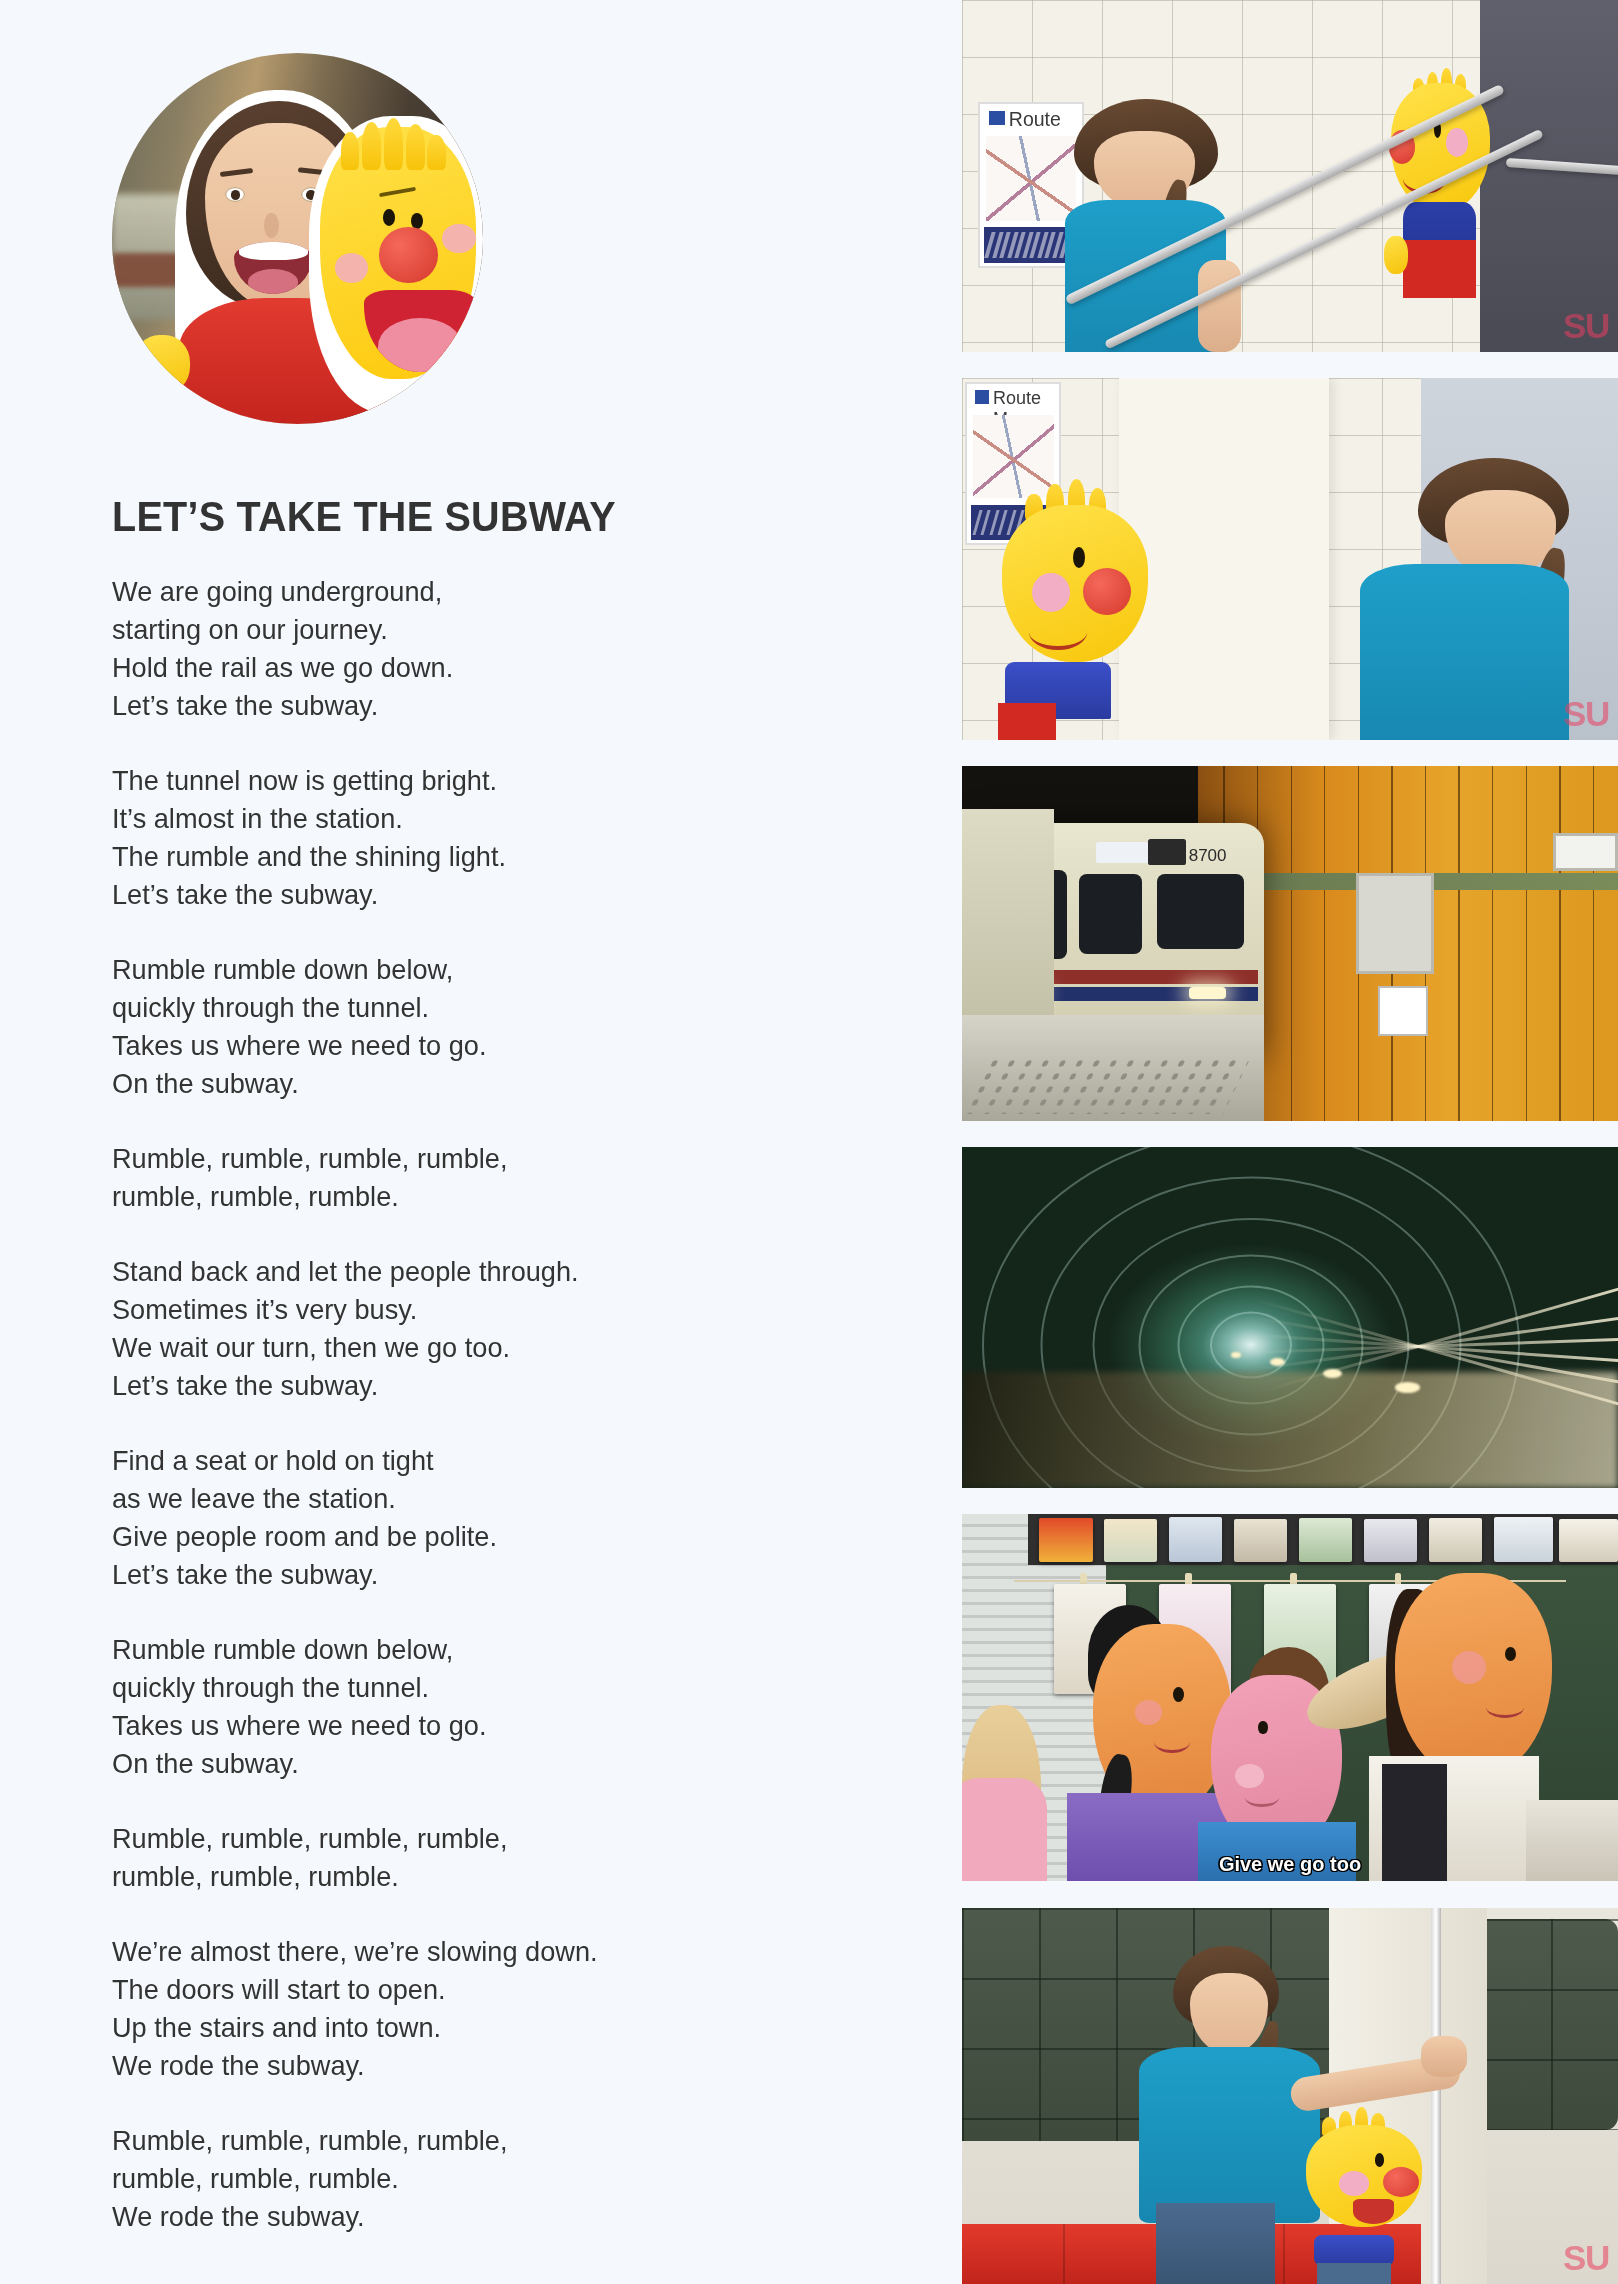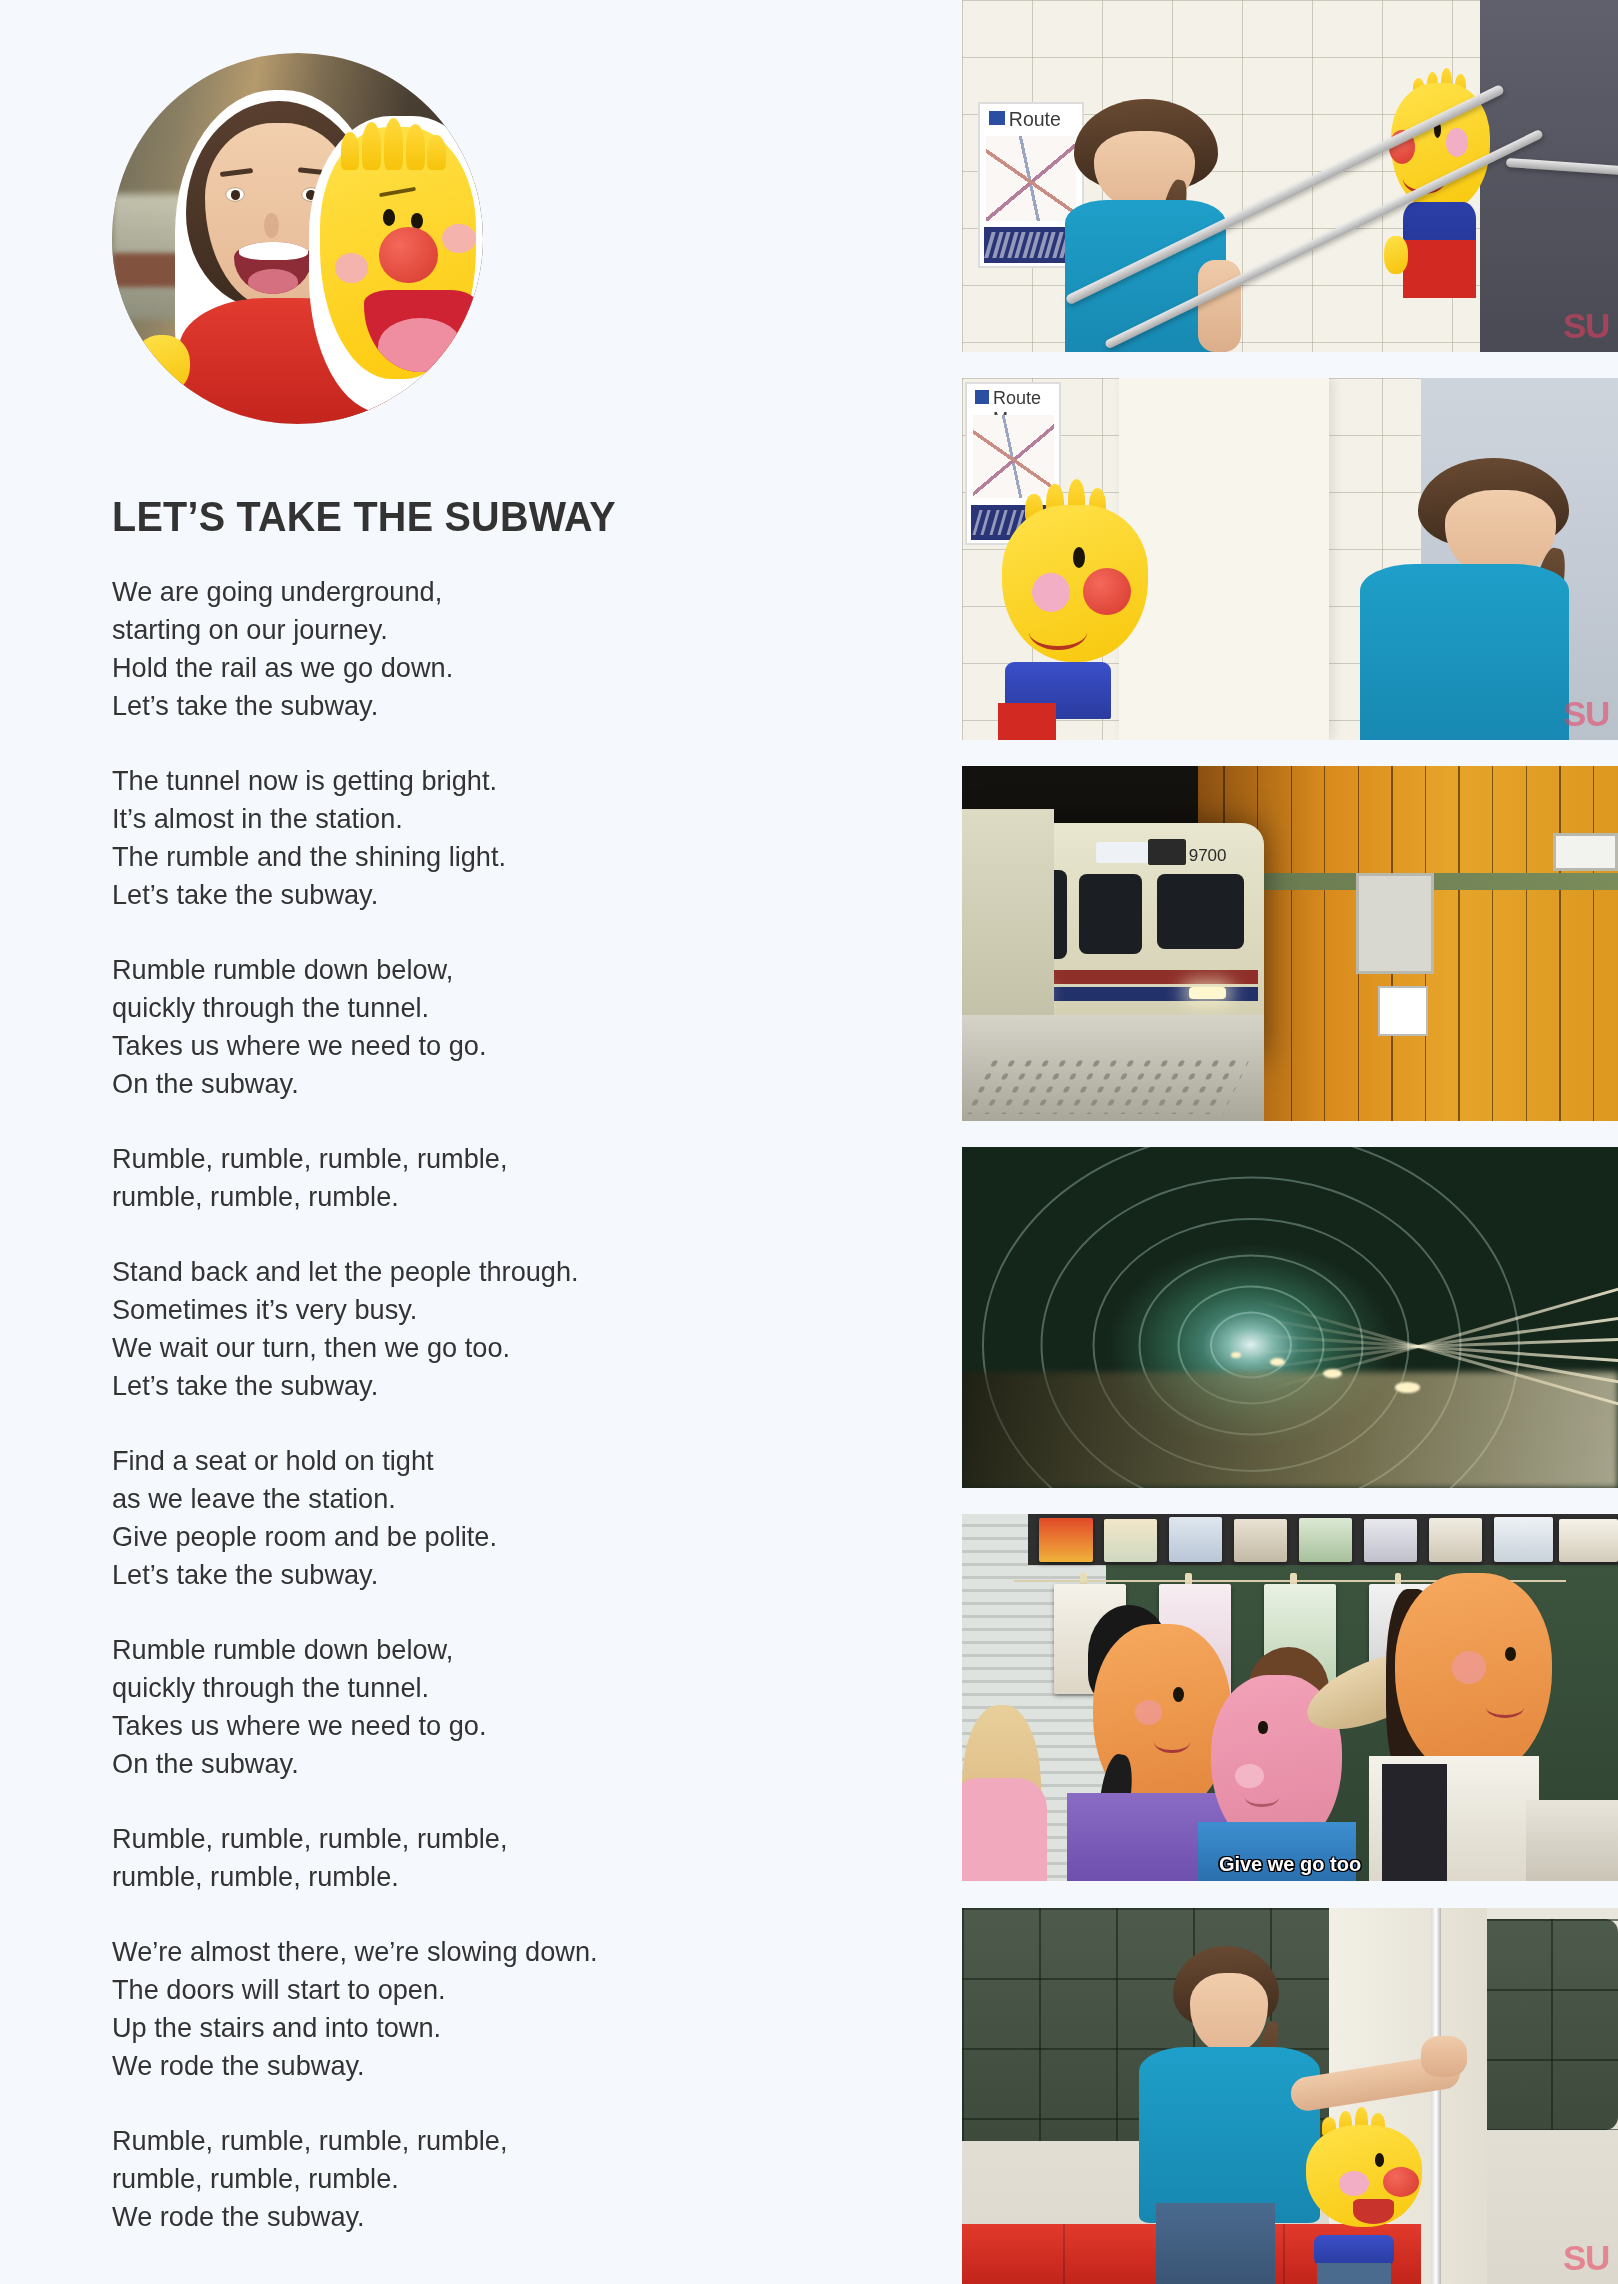--- a/index.html
+++ b/index.html
@@ -488,21 +488,21 @@
         <div class="t-frame" style="right:28%;top:30%;width:11%;height:27%;"></div>
         <div class="t-sign" style="right:29%;top:62%;width:7%;height:13%;"></div>
         <div class="t-frame" style="right:0;top:19%;width:9%;height:9%;background:#f2f2ee;"></div>
 
         <div class="train">
           <div class="tr-win" style="left:6%;top:20%;width:26%;height:38%;"></div>
           <div class="tr-win" style="left:36%;top:22%;width:22%;height:34%;"></div>
           <div class="tr-win" style="left:63%;top:22%;width:30%;height:32%;"></div>
           <div class="tr-dest"></div>
           <div class="tr-logo"></div>
-          <div class="tr-num">9700</div>
+          <div class="tr-num">8700</div>
           <div class="tr-stripe-r"></div>
           <div class="tr-stripe-b"></div>
           <div class="tr-lamp" style="left:10%;top:70%;"></div>
           <div class="tr-lamp" style="left:74%;top:70%;"></div>
           <div class="tr-skirt"></div>
         </div>
         <div style="position:absolute;left:0;top:12%;width:14%;height:62%;background:linear-gradient(180deg,#dedbc4,#c3c0a8);"></div>
         <div class="t-plat"></div>
         <div class="t-tactile"></div>
       </div>

